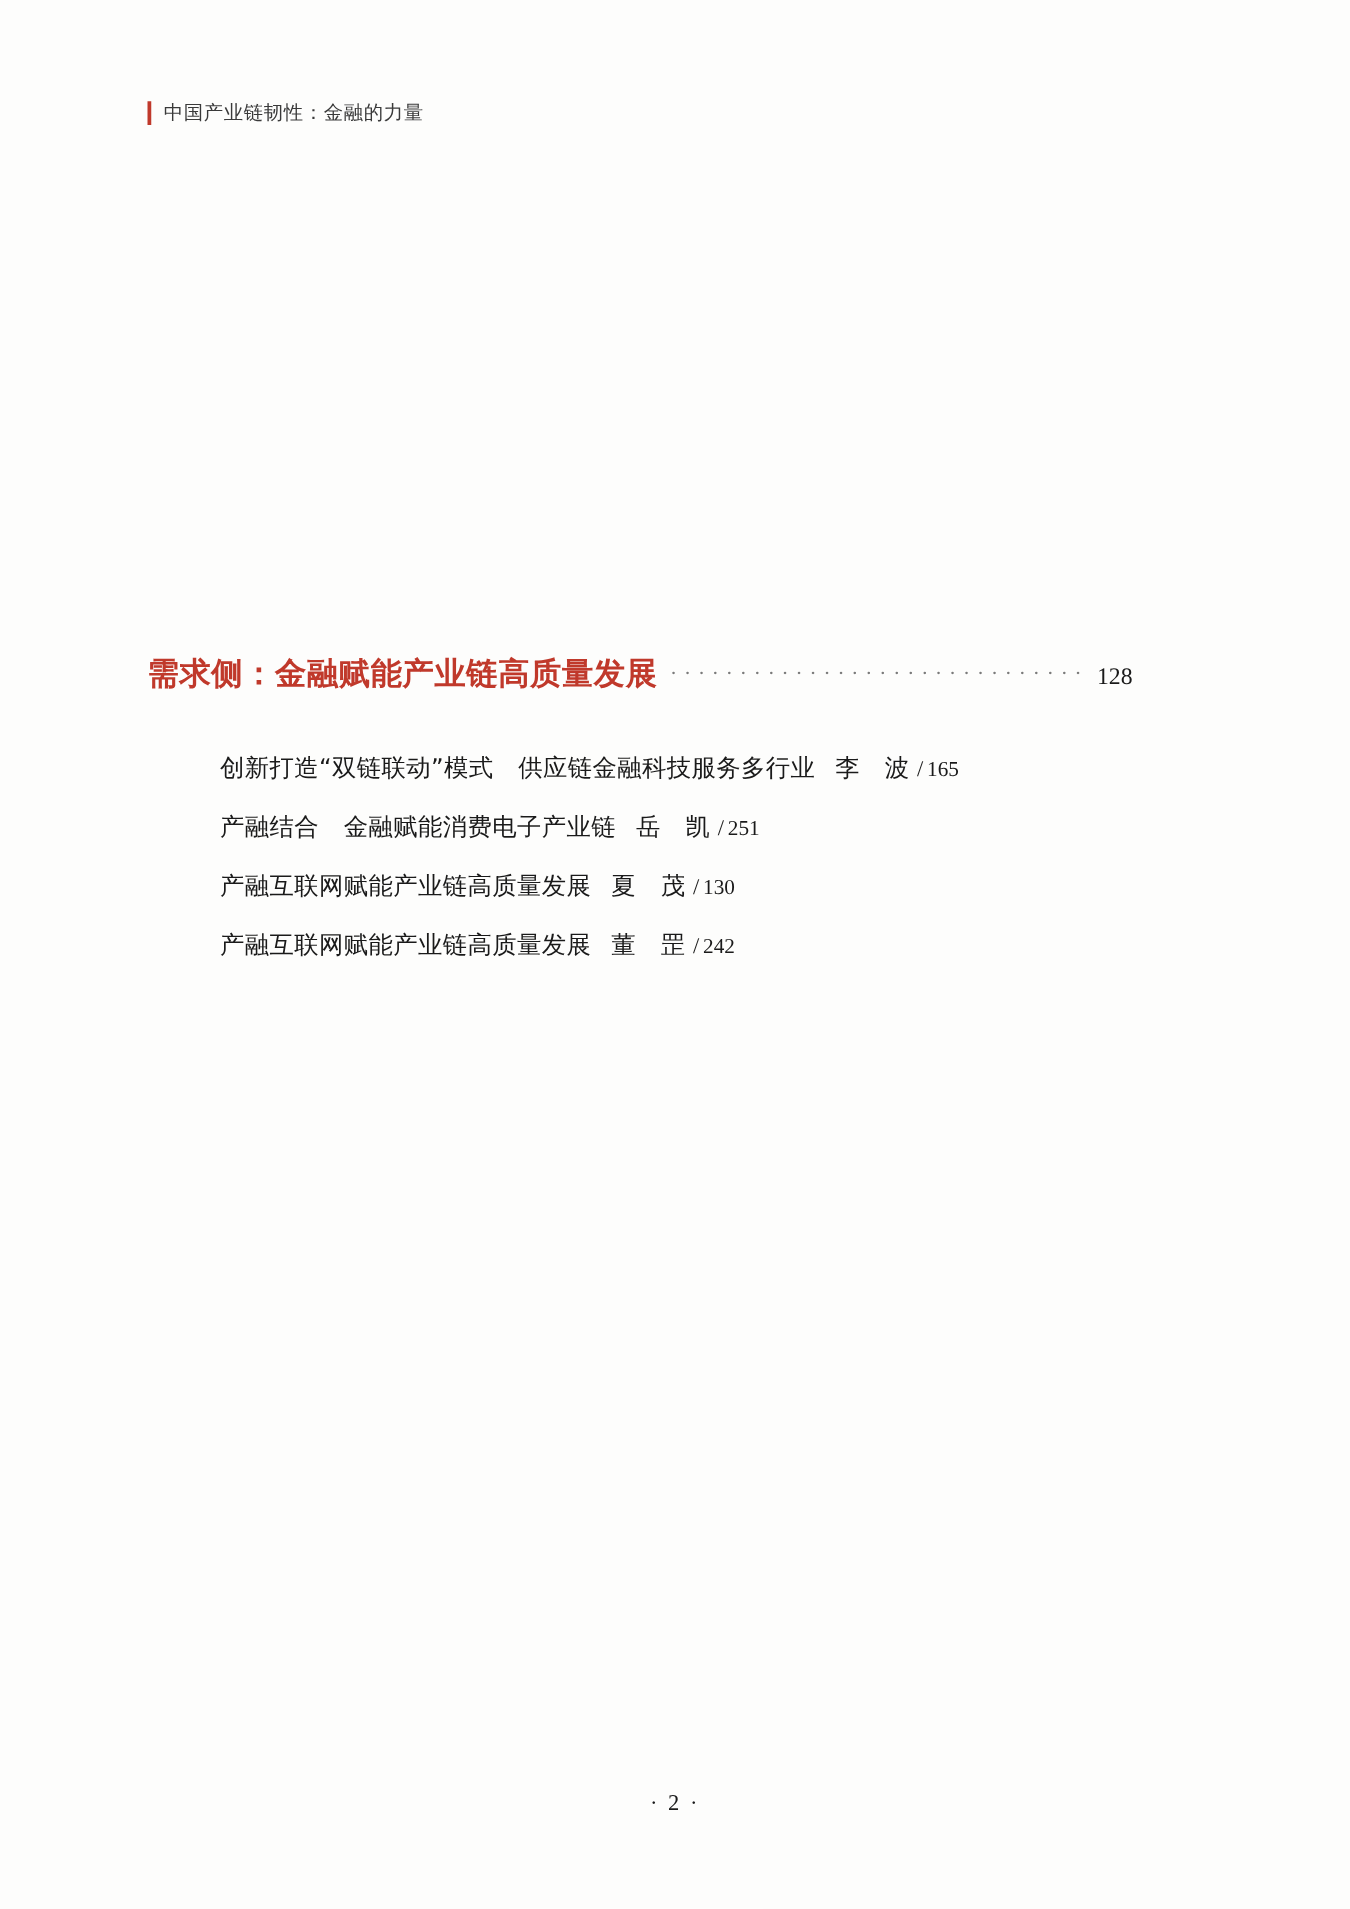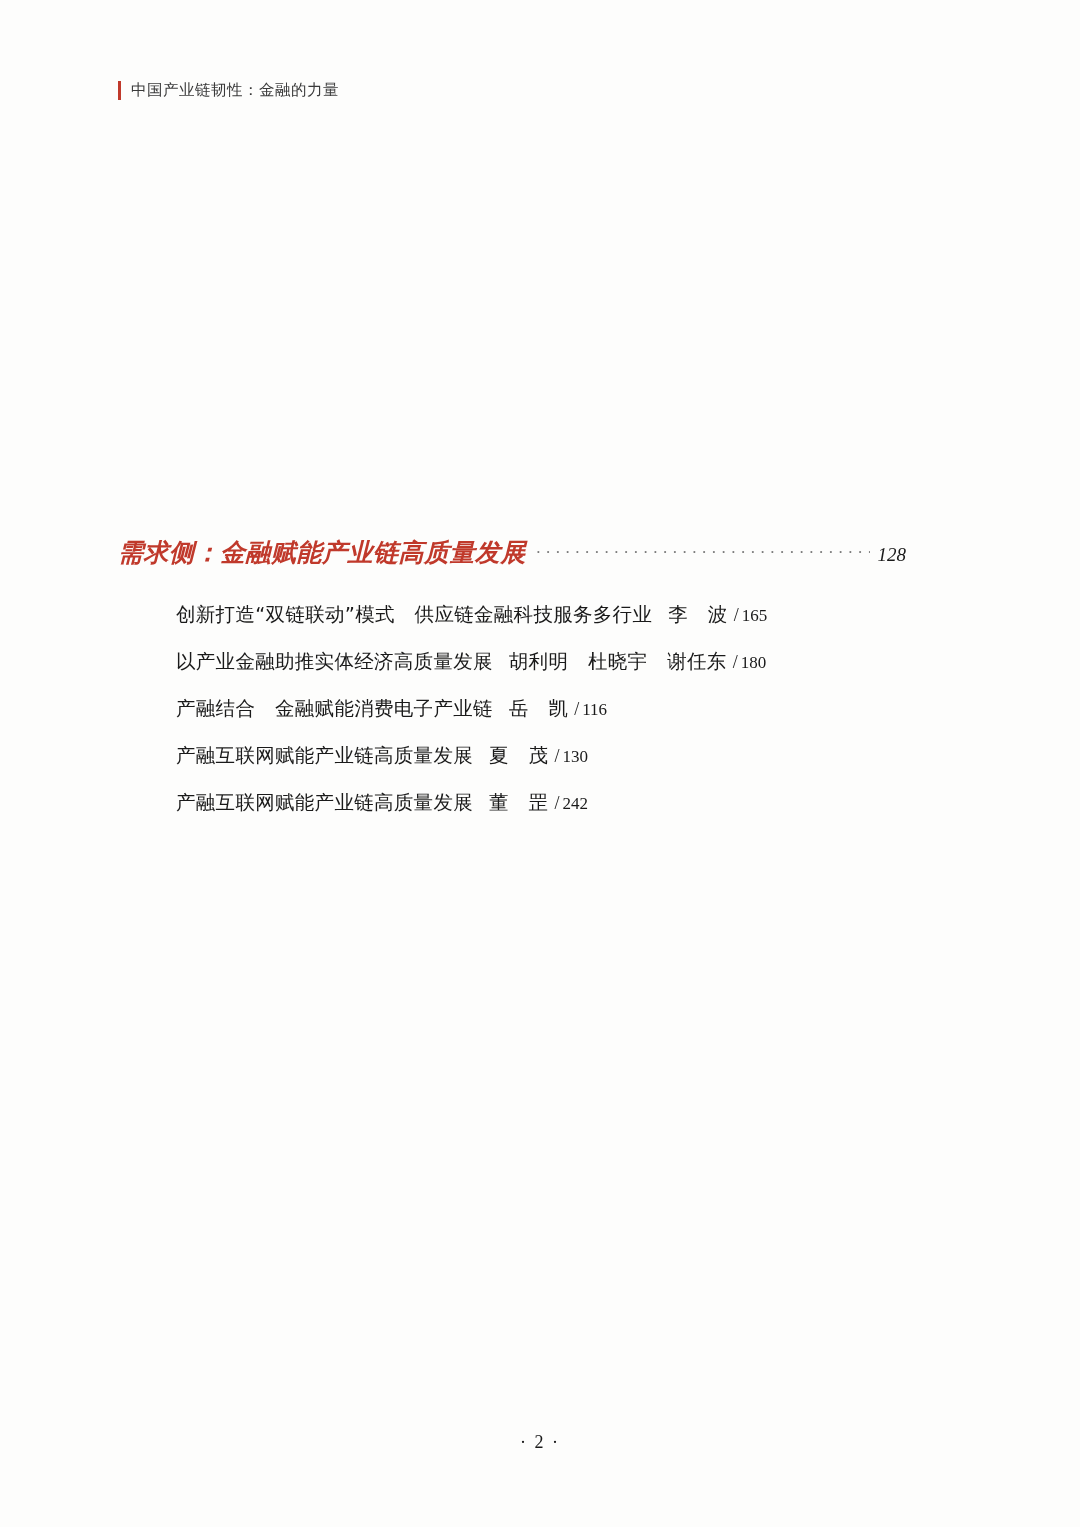--- a/index.html
+++ b/index.html
@@ -42,23 +42,22 @@
     font-size: 15.5px;
     letter-spacing: 0.5px;
     color: #3a3a3a;
     white-space: nowrap;
   }
 
   
   .section-block {
     position: absolute;
     left: 118px;
-    top: 536px;
+    top: 522px;
     width: 800px;
-    font-style: italic;
   }
   .section-row {
     display: flex;
     align-items: baseline;
     width: 788px;
   }
   .section-title {
     font-family: "DejaVu Serif", serif;
     font-weight: bold;
     font-size: 25px;
@@ -143,26 +142,23 @@
       <span class="section-page">128</span>
     </div>
   </div>
 
   <div class="entries">
 
     <div class="entry">
       <span class="title">创新打造“双链联动”模式　供应链金融科技服务多行业</span><span class="gap"></span><span class="author">李　波</span><span class="sep">/</span><span class="pg">165</span>
     </div>
 
-    <div class="entry">
-      <span class="title">以产业金融助推实体经济高质量发展</span><span class="gap"></span><span class="author">胡利明　杜晓宇　谢任东</span><span class="sep">/</span><span class="pg">180</span>
-    </div>
 
     <div class="entry">
-      <span class="title">产融结合　金融赋能消费电子产业链</span><span class="gap"></span><span class="author">岳　凯</span><span class="sep">/</span><span class="pg">116</span>
+      <span class="title">产融结合　金融赋能消费电子产业链</span><span class="gap"></span><span class="author">岳　凯</span><span class="sep">/</span><span class="pg">251</span>
     </div>
 
     <div class="entry">
       <span class="title">产融互联网赋能产业链高质量发展</span><span class="gap"></span><span class="author">夏　茂</span><span class="sep">/</span><span class="pg">130</span>
     </div>
 
     <div class="entry">
       <span class="title">产融互联网赋能产业链高质量发展</span><span class="gap"></span><span class="author">董　罡</span><span class="sep">/</span><span class="pg">242</span>
     </div>
 

